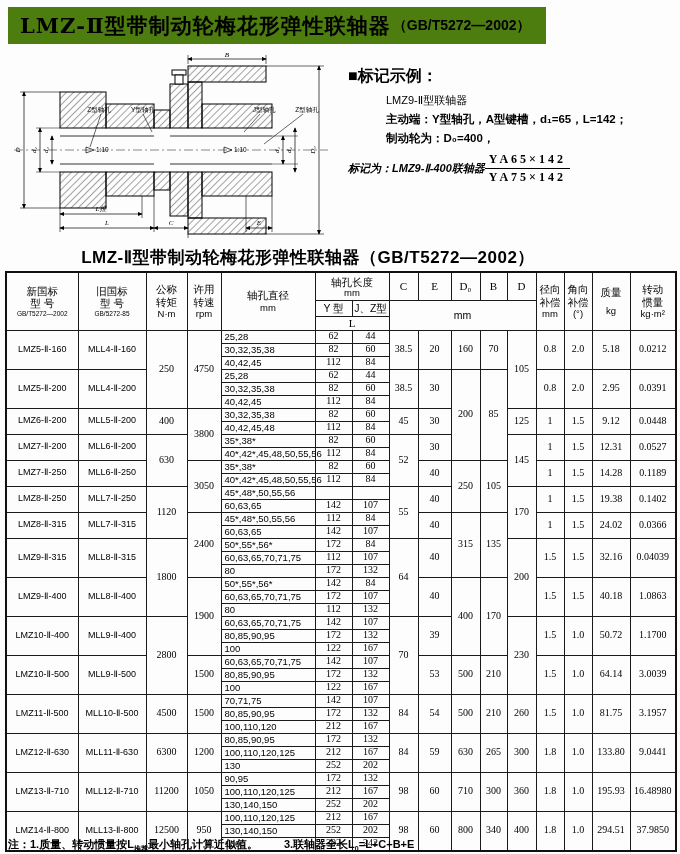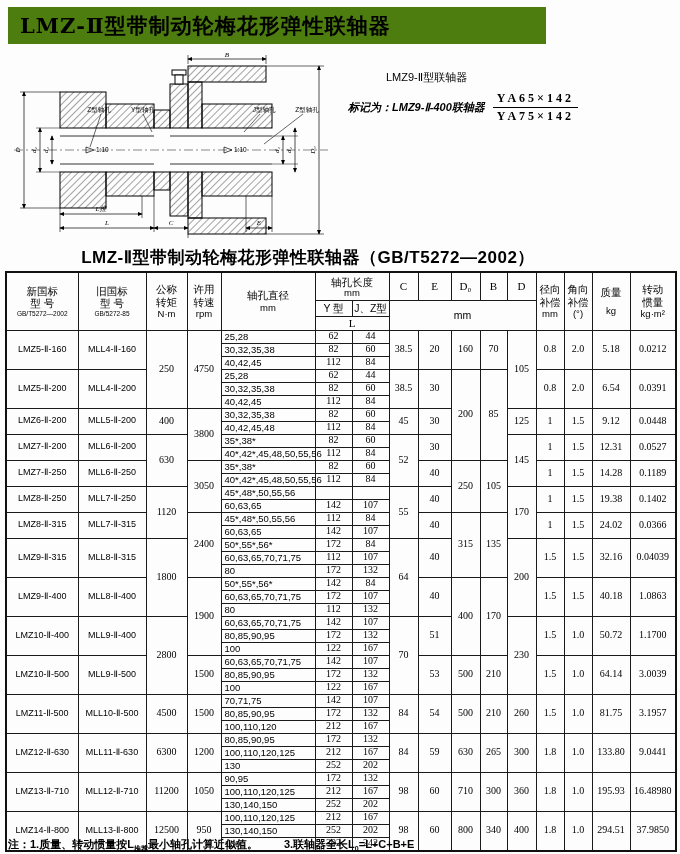--- a/index.html
+++ b/index.html
@@ -14,21 +14,21 @@
   .drawing svg{width:100%;height:100%;}
   .dim-label{font-size:7px;font-family:"Liberation Serif",serif;font-style:italic;}
   .part-label{font-size:6.5px;}
 
   .marking{position:absolute;left:348px;top:66px;width:328px;}
   .marking .heading{font-size:16px;font-weight:bold;margin-bottom:6px;}
   .marking .ln{font-size:11px;margin:4px 0;padding-left:38px;}
   .marking .ln.b{font-weight:bold;font-size:11.5px;}
   .mark-row{display:flex;align-items:center;margin-top:6px;}
   .mark-row .lbl{font-size:11px;font-weight:bold;font-style:italic;}
-  .fraction{margin-left:8px;text-align:center;font-family:"Liberation Serif",serif;
+  .fraction{text-align:center;font-family:"Liberation Serif",serif;
             font-weight:bold;font-size:12px;letter-spacing:3px;line-height:1.25;}
   .fraction .ftop{border-bottom:1.5px solid #000;padding:0 4px 1px 4px;}
   .fraction .fbot{padding:1px 4px 0 4px;}
 
   .table-title{position:absolute;left:0;top:246px;width:616px;text-align:center;
                font-size:17px;font-weight:bold;letter-spacing:0.5px;}
 
   table{position:absolute;left:5px;top:271px;width:670px;border-collapse:collapse;
         table-layout:fixed;border:2px solid #111;}
   th,td{border:1px solid #1a1a1a;text-align:center;vertical-align:middle;padding:0;}
@@ -44,20 +44,21 @@
 
   .notes{position:absolute;left:8px;top:837px;width:668px;font-size:11px;font-weight:bold;
          display:flex;gap:26px;white-space:nowrap;}
   .notes sub{font-size:7px;}
 </style>
 </head>
 <body>
 
 <div class="titlebar">
   <span class="t1">LMZ-Ⅱ型带制动轮梅花形弹性联轴器</span>
+  <span class="t2">（GB/T5272—2002）</span>
 </div>
 
 <div class="drawing">
 <svg viewBox="0 0 338 198" xmlns="http://www.w3.org/2000/svg">
   <defs>
     <pattern id="hatch" patternUnits="userSpaceOnUse" width="5" height="5" patternTransform="rotate(45)">
       <line x1="0" y1="0" x2="0" y2="5" stroke="#333" stroke-width="0.9"></line>
     </pattern>
     <marker id="ar" markerWidth="7" markerHeight="6" refX="6" refY="3" orient="auto-start-reverse">
       <path d="M0,0L7,3L0,6z" fill="#000"></path>
@@ -143,21 +144,24 @@
   <line x1="58" y1="178" x2="152" y2="178" stroke="#000" stroke-width="0.7" marker-start="url(#ar)" marker-end="url(#ar)"></line>
   <text x="105" y="175" text-anchor="middle" class="dim-label">L</text>
   <line x1="152" y1="178" x2="186" y2="178" stroke="#000" stroke-width="0.7" marker-start="url(#ar)" marker-end="url(#ar)"></line>
   <text x="169" y="175" text-anchor="middle" class="dim-label">C</text>
   <line x1="244" y1="178" x2="270" y2="178" stroke="#000" stroke-width="0.7" marker-start="url(#ar)" marker-end="url(#ar)"></line>
   <text x="257" y="175" text-anchor="middle" class="dim-label">E</text>
 </svg>
 </div>
 
 <div class="marking">
+  <div class="heading">■标记示例：</div>
   <div class="ln">LMZ9-Ⅱ型联轴器</div>
+  <div class="ln b">主动端：Y型轴孔，A型键槽，d₁=65，L=142；</div>
+  <div class="ln b">制动轮为：D₀=400，</div>
   <div class="mark-row">
     <span class="lbl">标记为：LMZ9-Ⅱ-400联轴器</span>
     <span class="fraction">
       <span class="ftop" style="display:block">YA65×142</span>
       <span class="fbot" style="display:block">YA75×142</span>
     </span>
   </div>
 </div>
 
 <div class="table-title">LMZ-Ⅱ型带制动轮梅花形弹性联轴器（GB/T5272—2002）</div>
@@ -280,21 +284,21 @@
         <td rowspan="3" class="model">MLL4-Ⅱ-200</td>
         <td class="bore">25,28</td>
         <td class="num">62</td>
         <td class="num">44</td>
         <td rowspan="3" class="num">38.5</td>
         <td rowspan="3" class="num">30</td>
         <td rowspan="7" class="num">200</td>
         <td rowspan="7" class="num">85</td>
         <td rowspan="3" class="num">0.8</td>
         <td rowspan="3" class="num">2.0</td>
-        <td rowspan="3" class="num">6.54</td>
+        <td rowspan="3" class="num">2.95</td>
         <td rowspan="3" class="num">0.0391</td>
       </tr>
       <tr>
         <td class="bore">30,32,35,38</td>
         <td class="num">82</td>
         <td class="num">60</td>
       </tr>
       <tr>
         <td class="bore">40,42,45</td>
         <td class="num">112</td>
@@ -452,21 +456,21 @@
         <td class="num">132</td>
       </tr>
       <tr>
         <td rowspan="3" class="model">LMZ10-Ⅱ-400</td>
         <td rowspan="3" class="model">MLL9-Ⅱ-400</td>
         <td rowspan="6" class="num">2800</td>
         <td class="bore">60,63,65,70,71,75</td>
         <td class="num">142</td>
         <td class="num">107</td>
         <td rowspan="6" class="num">70</td>
-        <td rowspan="3" class="num">51</td>
+        <td rowspan="3" class="num">39</td>
         <td rowspan="6" class="num">230</td>
         <td rowspan="3" class="num">1.5</td>
         <td rowspan="3" class="num">1.0</td>
         <td rowspan="3" class="num">50.72</td>
         <td rowspan="3" class="num">1.1700</td>
       </tr>
       <tr>
         <td class="bore">80,85,90,95</td>
         <td class="num">172</td>
         <td class="num">132</td>

